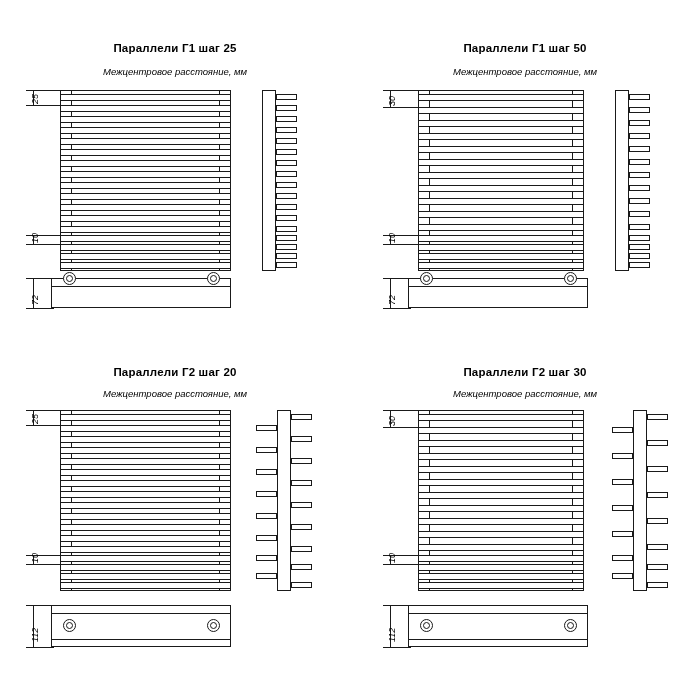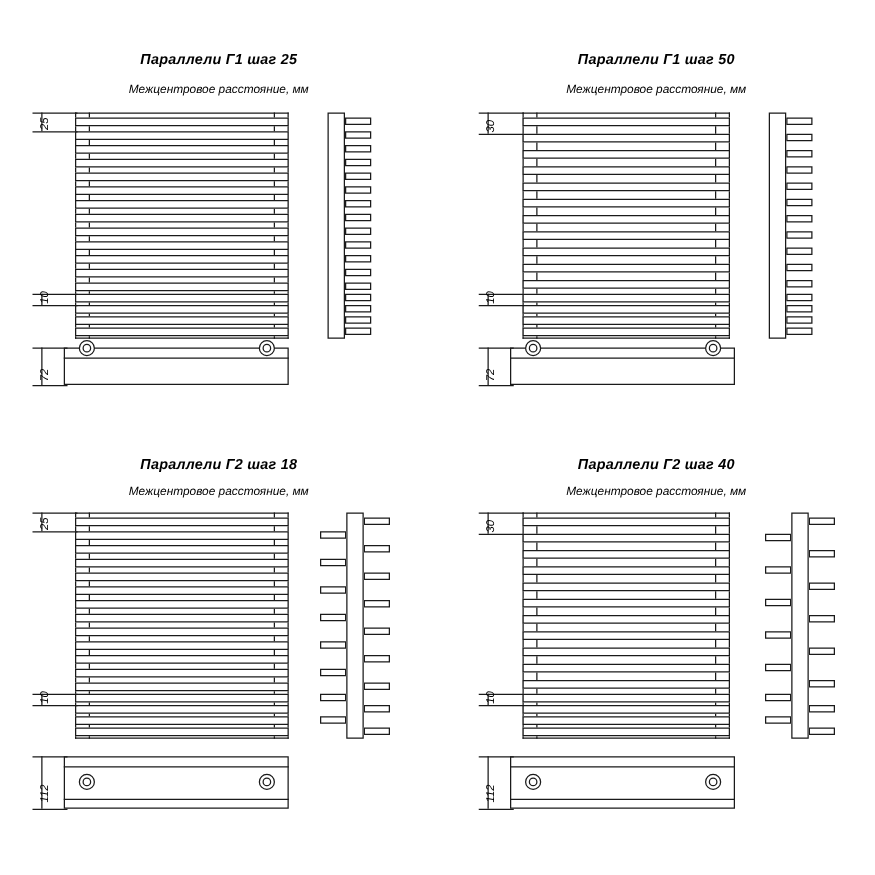--- a/index.html
+++ b/index.html
@@ -30,21 +30,20 @@
   .panel.p-br { left: 350px; top: 350px; }
 
   .title {
     position: absolute;
     left: 0;
     top: 42px;
     width: 350px;
     text-align: center;
     font-size: 11.5px;
     font-weight: bold;
-    font-style: italic;
     letter-spacing: 0.2px;
   }
   .subtitle {
     position: absolute;
     left: 0;
     top: 66px;
     width: 350px;
     text-align: center;
     font-size: 9.5px;
     font-style: italic;
@@ -256,21 +255,21 @@
     <div class="dim-line-v" style="left:40px; top:235px; height:9px;"></div>
     <div class="dim-text-v" style="left:37px; top:243px;">10</div>
 
     <div class="dim-ext" style="left:33px; top:278px; width:28px;"></div>
     <div class="dim-ext" style="left:33px; top:308px; width:28px;"></div>
     <div class="dim-line-v" style="left:40px; top:278px; height:30px;"></div>
     <div class="dim-text-v" style="left:37px; top:305px;">72</div>
   </div>
 
   <div class="panel p-bl">
-    <div class="title" style="top:16px;">Параллели Г2 шаг 18</div>
+    <div class="title" style="top:16px;">Параллели Г2 шаг 20</div>
     <div class="subtitle" style="top:38px;">Межцентровое расстояние, мм</div>
 
     <div class="vl" style="left:60px;  top:60px;  height:181px;"></div>
     <div class="vl" style="left:71px;  top:60px;  height:181px;"></div>
     <div class="vl" style="left:219px; top:60px;  height:181px;"></div>
     <div class="vl" style="left:230px; top:60px;  height:181px;"></div>
     <div class="hl" style="left:60px;  top:60px;  width:171px;"></div>
     <div class="hl" style="left:60px;  top:240px; width:171px;"></div>
 
     <div class="tube" style="left:60px; top:64px;  width:171px;"></div>
@@ -328,21 +327,21 @@
     <div class="dim-line-v" style="left:33px; top:205px; height:9px;"></div>
     <div class="dim-text-v" style="left:30px; top:213px;">10</div>
 
     <div class="dim-ext" style="left:26px; top:255px; width:28px;"></div>
     <div class="dim-ext" style="left:26px; top:297px; width:28px;"></div>
     <div class="dim-line-v" style="left:33px; top:255px; height:42px;"></div>
     <div class="dim-text-v" style="left:30px; top:292px;">112</div>
   </div>
 
   <div class="panel p-br">
-    <div class="title" style="top:16px;">Параллели Г2 шаг 40</div>
+    <div class="title" style="top:16px;">Параллели Г2 шаг 30</div>
     <div class="subtitle" style="top:38px;">Межцентровое расстояние, мм</div>
 
     <div class="vl" style="left:68px;  top:60px;  height:181px;"></div>
     <div class="vl" style="left:79px;  top:60px;  height:181px;"></div>
     <div class="vl" style="left:222px; top:60px;  height:181px;"></div>
     <div class="vl" style="left:233px; top:60px;  height:181px;"></div>
     <div class="hl" style="left:68px;  top:60px;  width:166px;"></div>
     <div class="hl" style="left:68px;  top:240px; width:166px;"></div>
 
     <div class="tube" style="left:68px; top:64px;  width:166px;"></div>

